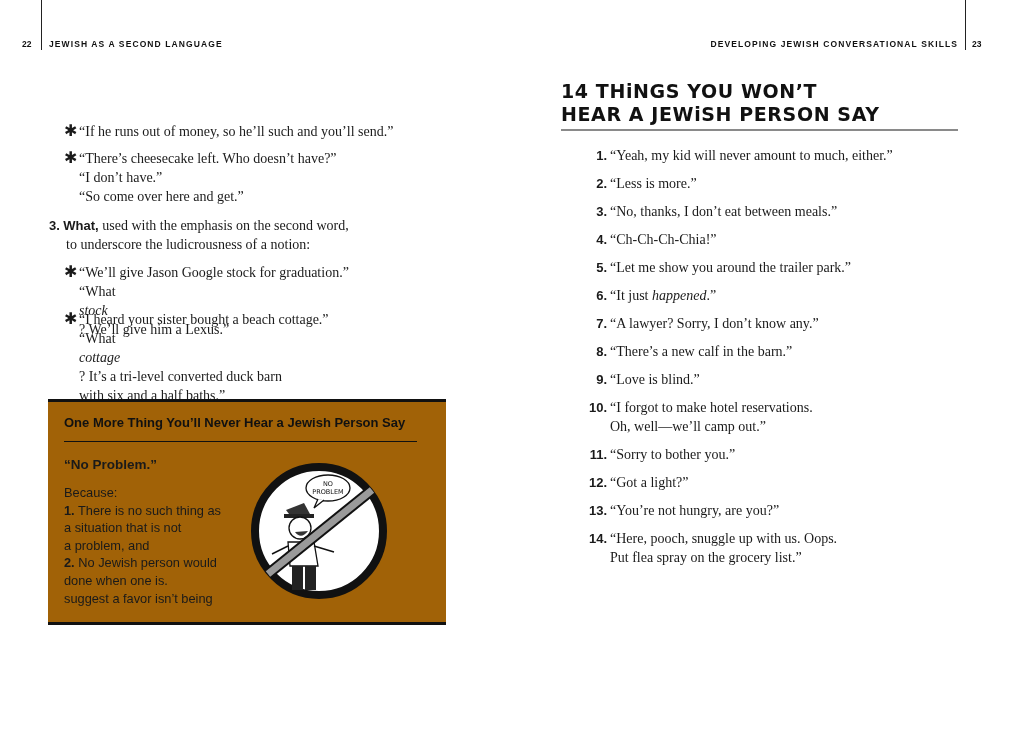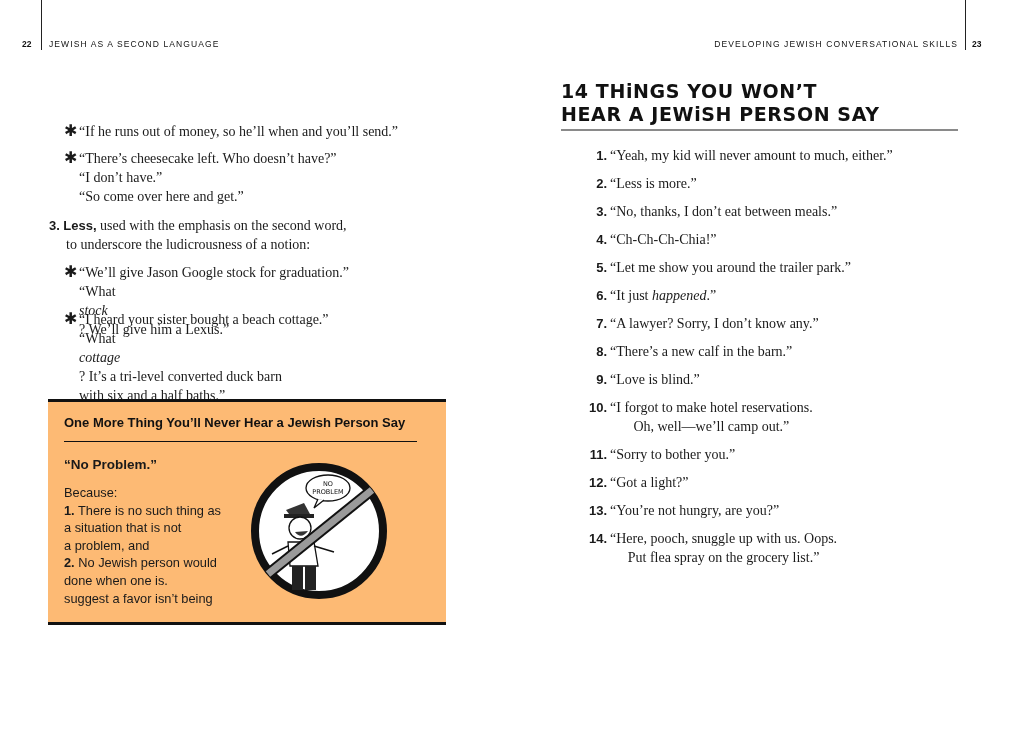--- a/index.html
+++ b/index.html
@@ -6,40 +6,40 @@
   html, body { width: 1020px; height: 729px; background: #ffffff; overflow: hidden; }
   body { position: relative; color: #1a1a1a; font-family: "Liberation Serif", serif; }
 
   .page { position: absolute; top: 0; height: 729px; }
   .page-left { left: 0; width: 510px; }
   .page-right { left: 496px; width: 510px; }
 
   .vrule { position: absolute; top: 0; width: 1px; height: 50px; background: #222; }
   .running-head {
     position: absolute; top: 39px;
-    font-family: "Liberation Sans", sans-serif; font-weight: normal;
+    font-family: "Liberation Sans", sans-serif; font-weight: bold;
     font-size: 8.5px; letter-spacing: 1.1px; color: #111;
   }
   .folio { position: absolute; top: 39px; font-family: "Liberation Sans", sans-serif; font-weight: bold; font-size: 8.5px; color: #111; }
 
   
   .body-text { font-size: 14px; line-height: 19px; }
   .num { font-family: "Liberation Sans", sans-serif; font-weight: bold; font-size: 13px; }
   .term { font-family: "Liberation Sans", sans-serif; font-weight: bold; font-size: 13px; }
   .item { position: absolute; }
   .cont { padding-left: 17px; display: block; }
   .ex { position: absolute; left: 66px; }
   .star { position: absolute; left: -2px; top: -1px; font-family: "DejaVu Sans", sans-serif; font-weight: bold; font-size: 16px; }
   .ex-lines { padding-left: 13px; }
   .ex-lines span { display: block; }
 
   
   .box {
     position: absolute; left: 48px; top: 399px; width: 398px; height: 226px;
-    background: #fdba74; border-top: 3px solid #111; border-bottom: 3px solid #111;
+    background: #a16207; border-top: 3px solid #111; border-bottom: 3px solid #111;
   }
   .box-title {
     position: absolute; left: 16px; top: 13px;
     font-family: "Liberation Sans", sans-serif; font-weight: bold; font-size: 13px; color: #111;
   }
   .box-rule { position: absolute; left: 16px; top: 39px; width: 353px; height: 1px; background: #111; }
   .box-quote {
     position: absolute; left: 16px; top: 55px;
     font-family: "Liberation Sans", sans-serif; font-weight: bold; font-size: 13.5px;
   }
@@ -54,51 +54,51 @@
   .list-title {
     position: absolute; left: 65px; top: 80px; width: 397px; 
     font-family: "DejaVu Sans", sans-serif; font-weight: bold; font-size: 19px; line-height: 23px;
     letter-spacing: 0.6px; color: #111;
   }
   .list-rule { position: absolute; left: 65px; top: 129px; width: 397px; height: 2px; background: #8a8a8a; }
   .list { position: absolute; left: 82px; top: 146px; width: 360px; }
   .li { position: absolute; left: 0; font-size: 14px; line-height: 19px; white-space: nowrap; }
   .li .n { position: absolute; right: calc(100% - 29px); font-family: "Liberation Sans", sans-serif; font-weight: bold; font-size: 13px; text-align: right; }
   .li .t { position: absolute; left: 32px; }
-  .li .t span { display: block; text-align: center; }
+  .li .t span { display: block; }
   i { font-style: italic; }
 </style>
 </head>
 <body>
 
 <div class="page page-left">
   <div class="vrule" style="left:41px;"></div>
   <div class="folio" style="left:22px;">22</div>
   <div class="running-head" style="left:49px;">JEWISH AS A SECOND LANGUAGE</div>
 
 
   <div class="ex body-text" style="top:122px;">
     <span class="star">✱</span>
     <div class="ex-lines">
-      <span>“If he runs out of money, so he’ll when and you’ll send.”</span>
+      <span>“If he runs out of money, so he’ll such and you’ll send.”</span>
     </div>
   </div>
 
   <div class="ex body-text" style="top:149px;">
     <span class="star">✱</span>
     <div class="ex-lines">
       <span>“There’s cheesecake left. Who doesn’t have?”</span>
       <span>“I don’t have.”</span>
       <span>“So come over here and get.”</span>
     </div>
   </div>
 
   <div class="item body-text" style="left:49px; top:216px; width:420px;">
     <span class="num">3.</span>
-    <span class="term">Less,</span><span> used with the emphasis on the second word,</span>
+    <span class="term">What,</span><span> used with the emphasis on the second word,</span>
     <span class="cont">to underscore the ludicrousness of a notion:</span>
   </div>
 
   <div class="ex body-text" style="top:263px;">
     <span class="star">✱</span>
     <div class="ex-lines">
       <span>“We’ll give Jason Google stock for graduation.”</span>
       <span><span>“What </span><i>stock</i><span>? We’ll give him a Lexus.”</span></span>
     </div>
   </div>

